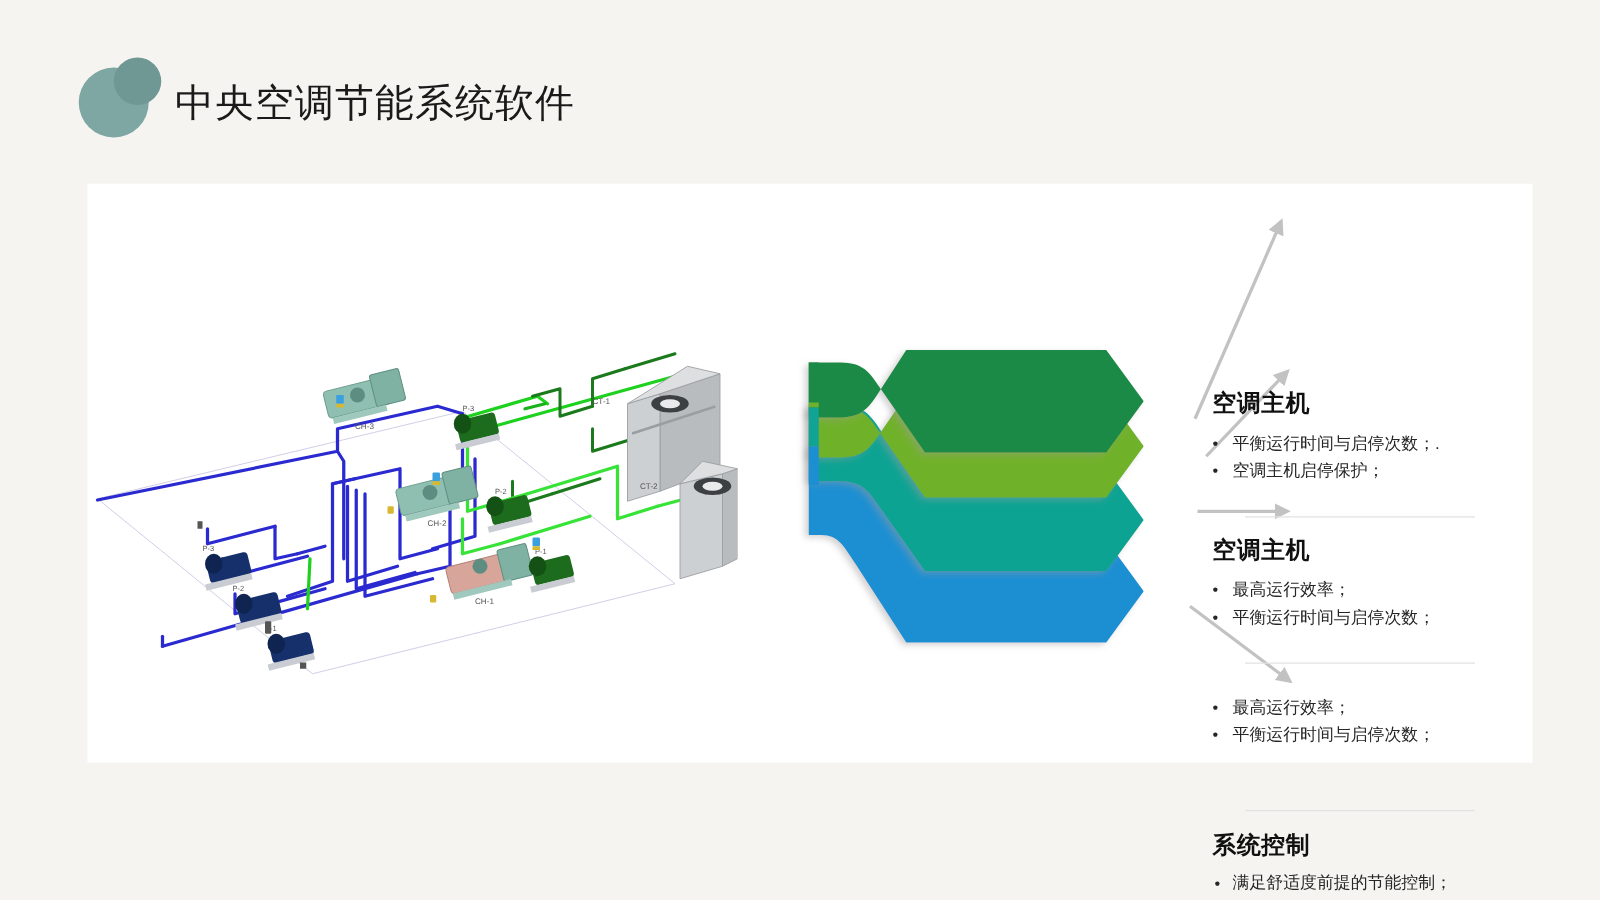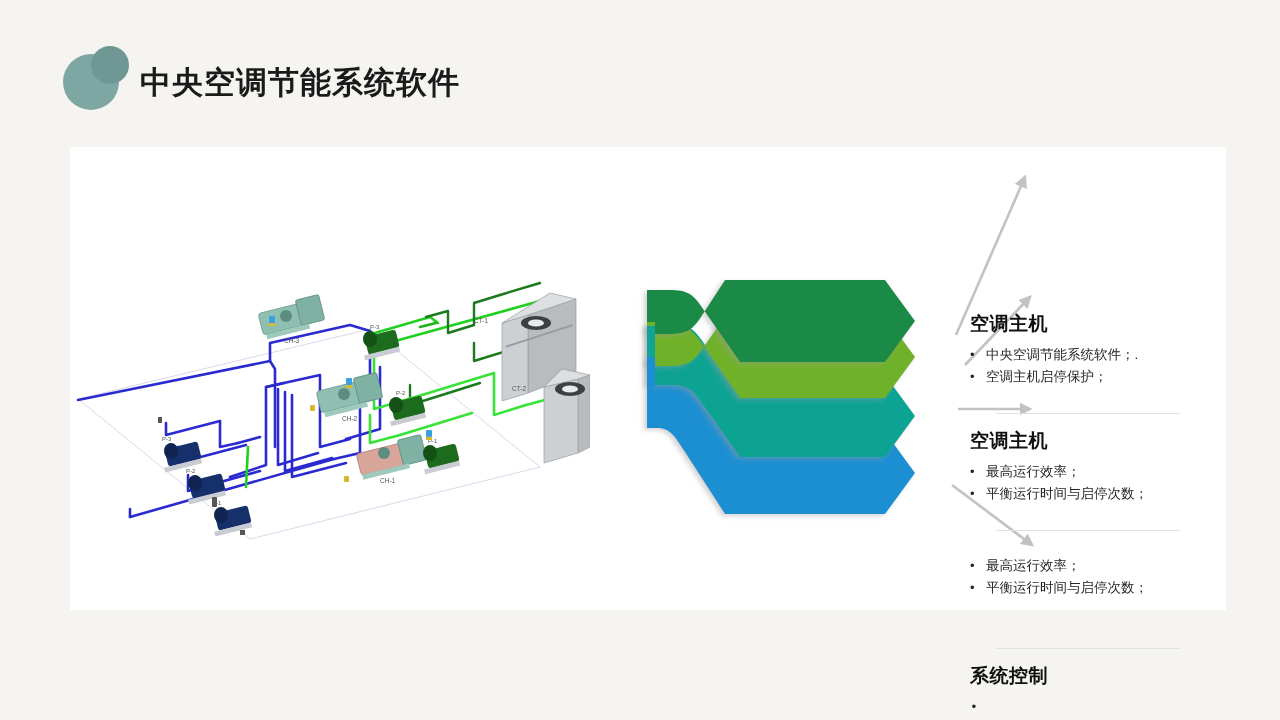--- a/index.html
+++ b/index.html
@@ -20,21 +20,21 @@
   #logo .c-big{
     position:absolute; left:0; top:8px; width:56px; height:56px;
     border-radius:50%; background:#7ea6a3;
   }
   #logo .c-small{
     position:absolute; left:28px; top:0px; width:38px; height:38px;
     border-radius:50%; background:#6f9794;
   }
   #page-title{
     position:absolute; left:140px; top:62px;
-    font-size:31px; font-weight:bold; color:#1a1a1a;
+    font-size:31px; font-weight:normal; color:#1a1a1a;
     letter-spacing:1px;
     white-space:nowrap;
   }
 
   
   #card{
     position:absolute; left:70px; top:147px; width:1156px; height:463px;
     background:#ffffff;
     padding-left:40px;
   }
@@ -302,21 +302,21 @@
     </svg>
   </div>
 
   <div id="panel">
 
     <div class="sec" id="sec-0">
       <div class="sec-title">空调主机</div>
       <div class="bullets">
         <div class="bullet">
           <span class="dot">•</span>
-          <span>中央空调节能系统软件；.</span>
+          <span>平衡运行时间与启停次数；.</span>
         </div>
         <div class="bullet">
           <span class="dot">•</span>
           <span>空调主机启停保护；</span>
         </div>
       </div>
     </div>
     <div class="divider" id="div-0"></div>
 
     <div class="sec" id="sec-1">
@@ -346,18 +346,19 @@
         </div>
       </div>
     </div>
     <div class="divider" id="div-2"></div>
 
     <div class="sec" id="sec-3">
       <div class="sec-title">系统控制</div>
       <div class="bullets">
         <div class="bullet">
           <span class="dot">•</span>
+          <span>满足舒适度前提的节能控制；</span>
         </div>
       </div>
     </div>
 
   </div>
 </div>
 
 </body></html>

